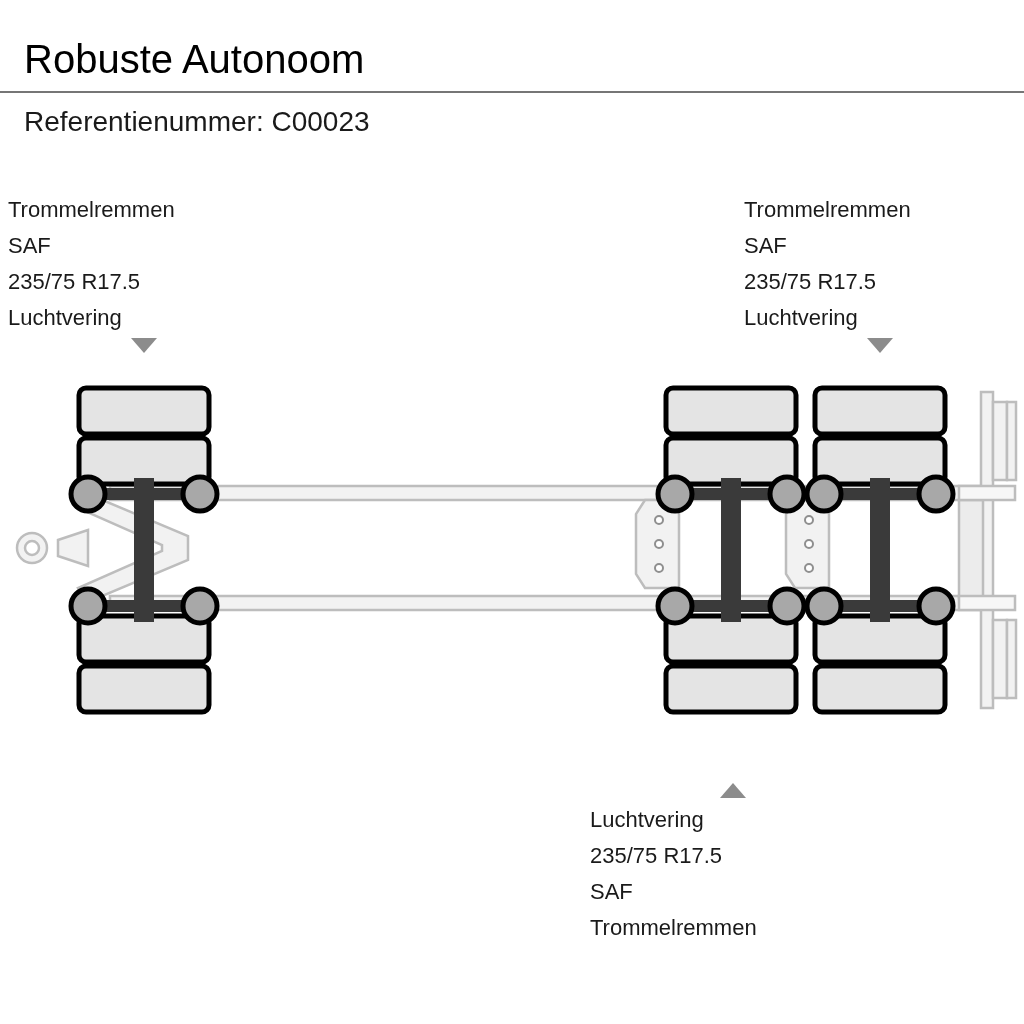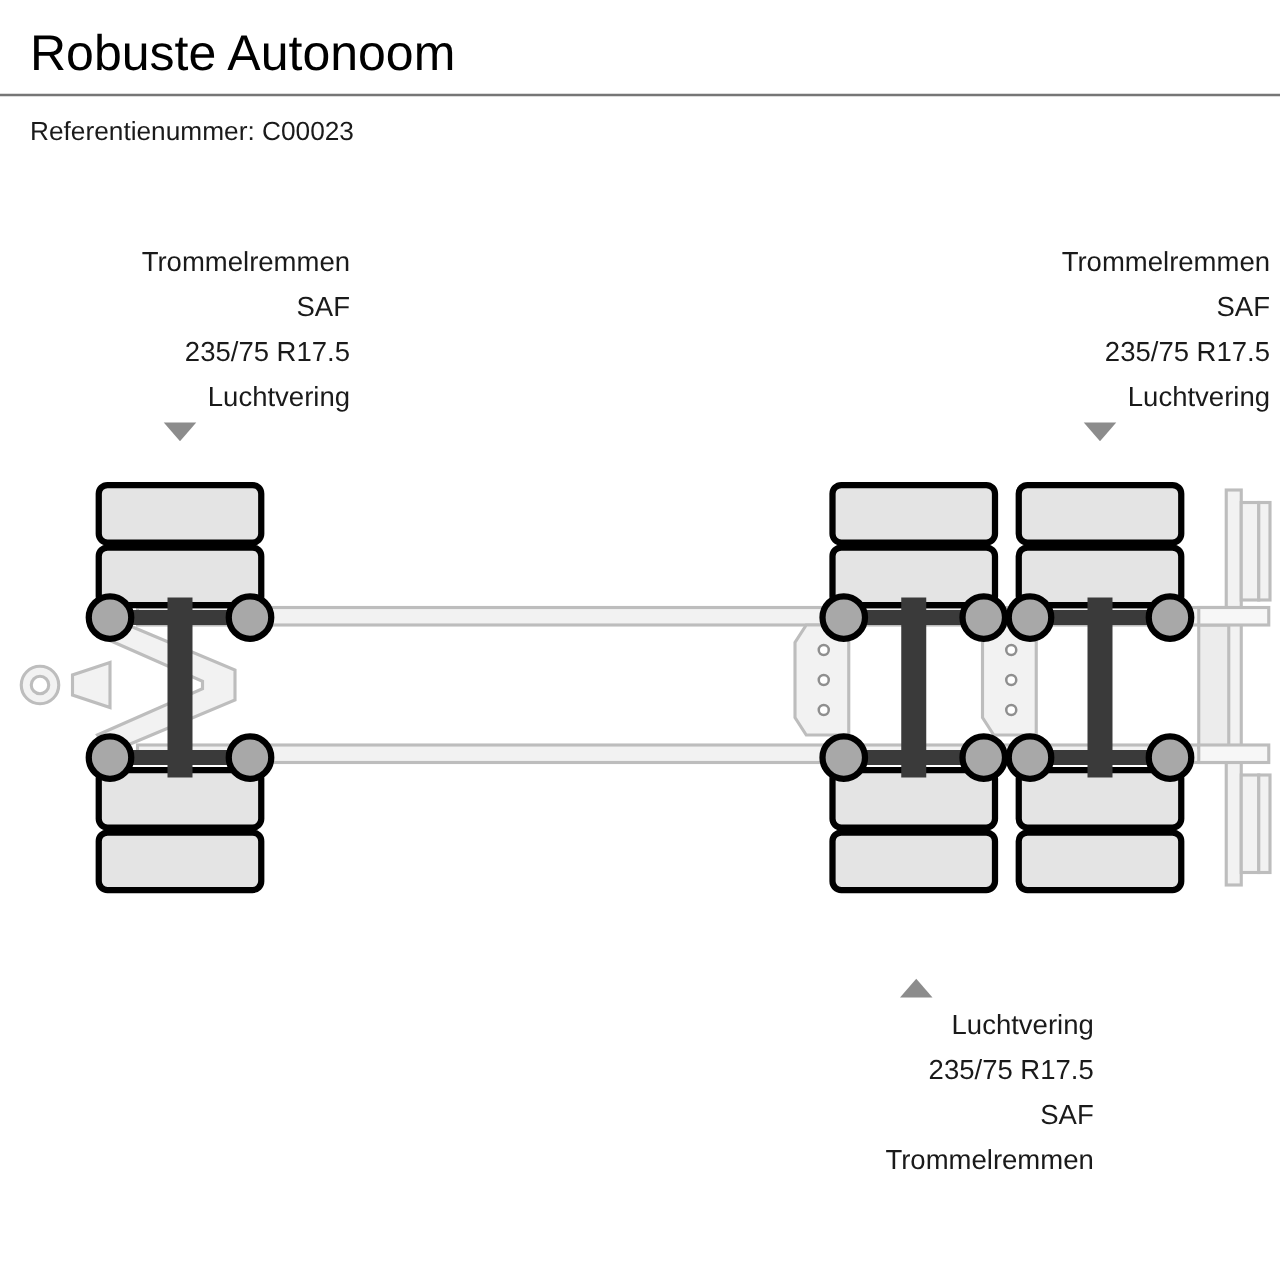--- a/index.html
+++ b/index.html
@@ -15,21 +15,21 @@
     font-family: "Liberation Sans", sans-serif;
     color: #111111;
     position: relative;
     overflow: hidden;
   }
 
   
   #header {
     position: absolute;
     left: 0;
-    top: 0;
+    top: 16px;
     width: 853px;
     height: 128px;
   }
   #page-title {
     position: absolute;
     left: 24px;
     top: 18px;
     font-size: 40px;
     font-weight: 400;
     letter-spacing: 0px;
@@ -42,32 +42,32 @@
     left: 0;
     top: 75px;
     width: 1024px;
     height: 2px;
     background: #767676;
   }
   #reference-line {
     position: absolute;
     left: 24px;
     top: 92px;
-    font-size: 21px;
+    font-size: 28px;
     line-height: 28px;
     color: #1a1a1a;
     white-space: nowrap;
   }
   #reference-line .ref-label,
   #reference-line .ref-value { display: inline; }
 
   
   .annotation {
     position: absolute;
-    text-align: right;
+    text-align: left;
     font-size: 22px;
     line-height: 36px;
     color: #1a1a1a;
     white-space: nowrap;
   }
   .annotation .ann-line { display: block; }
 
   #annotation-front {
     left: 8px;
     top: 192px;

